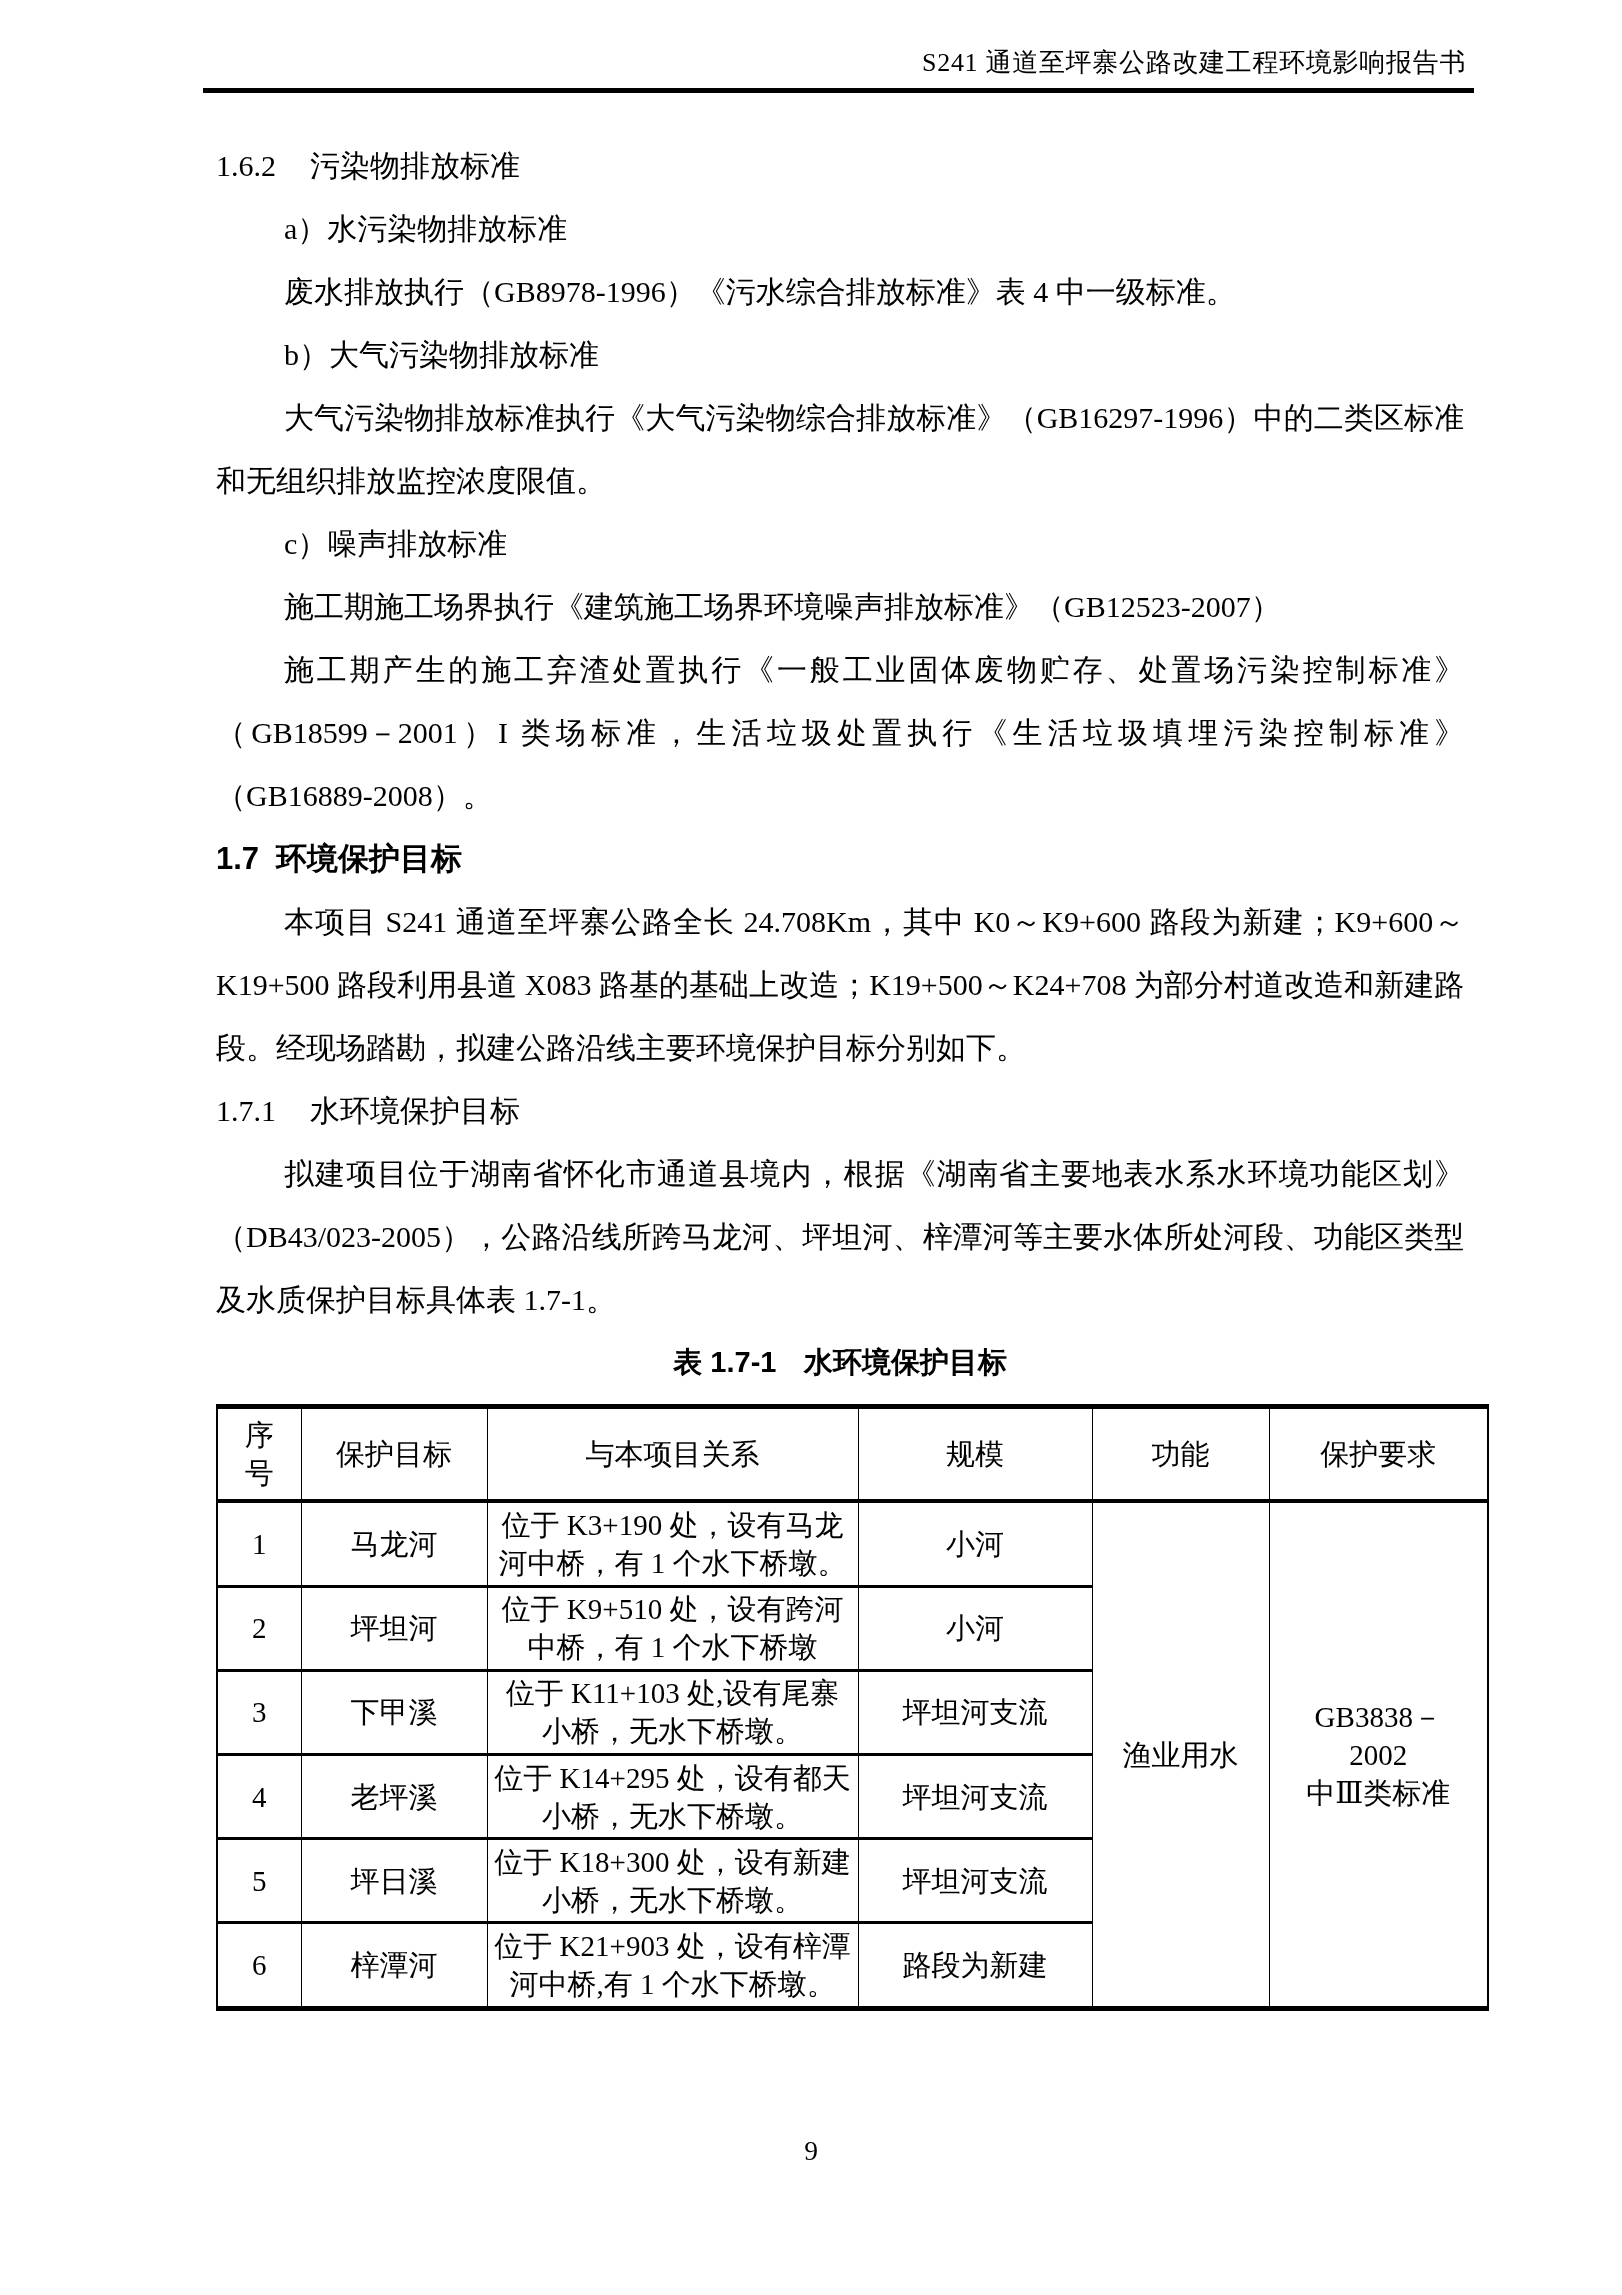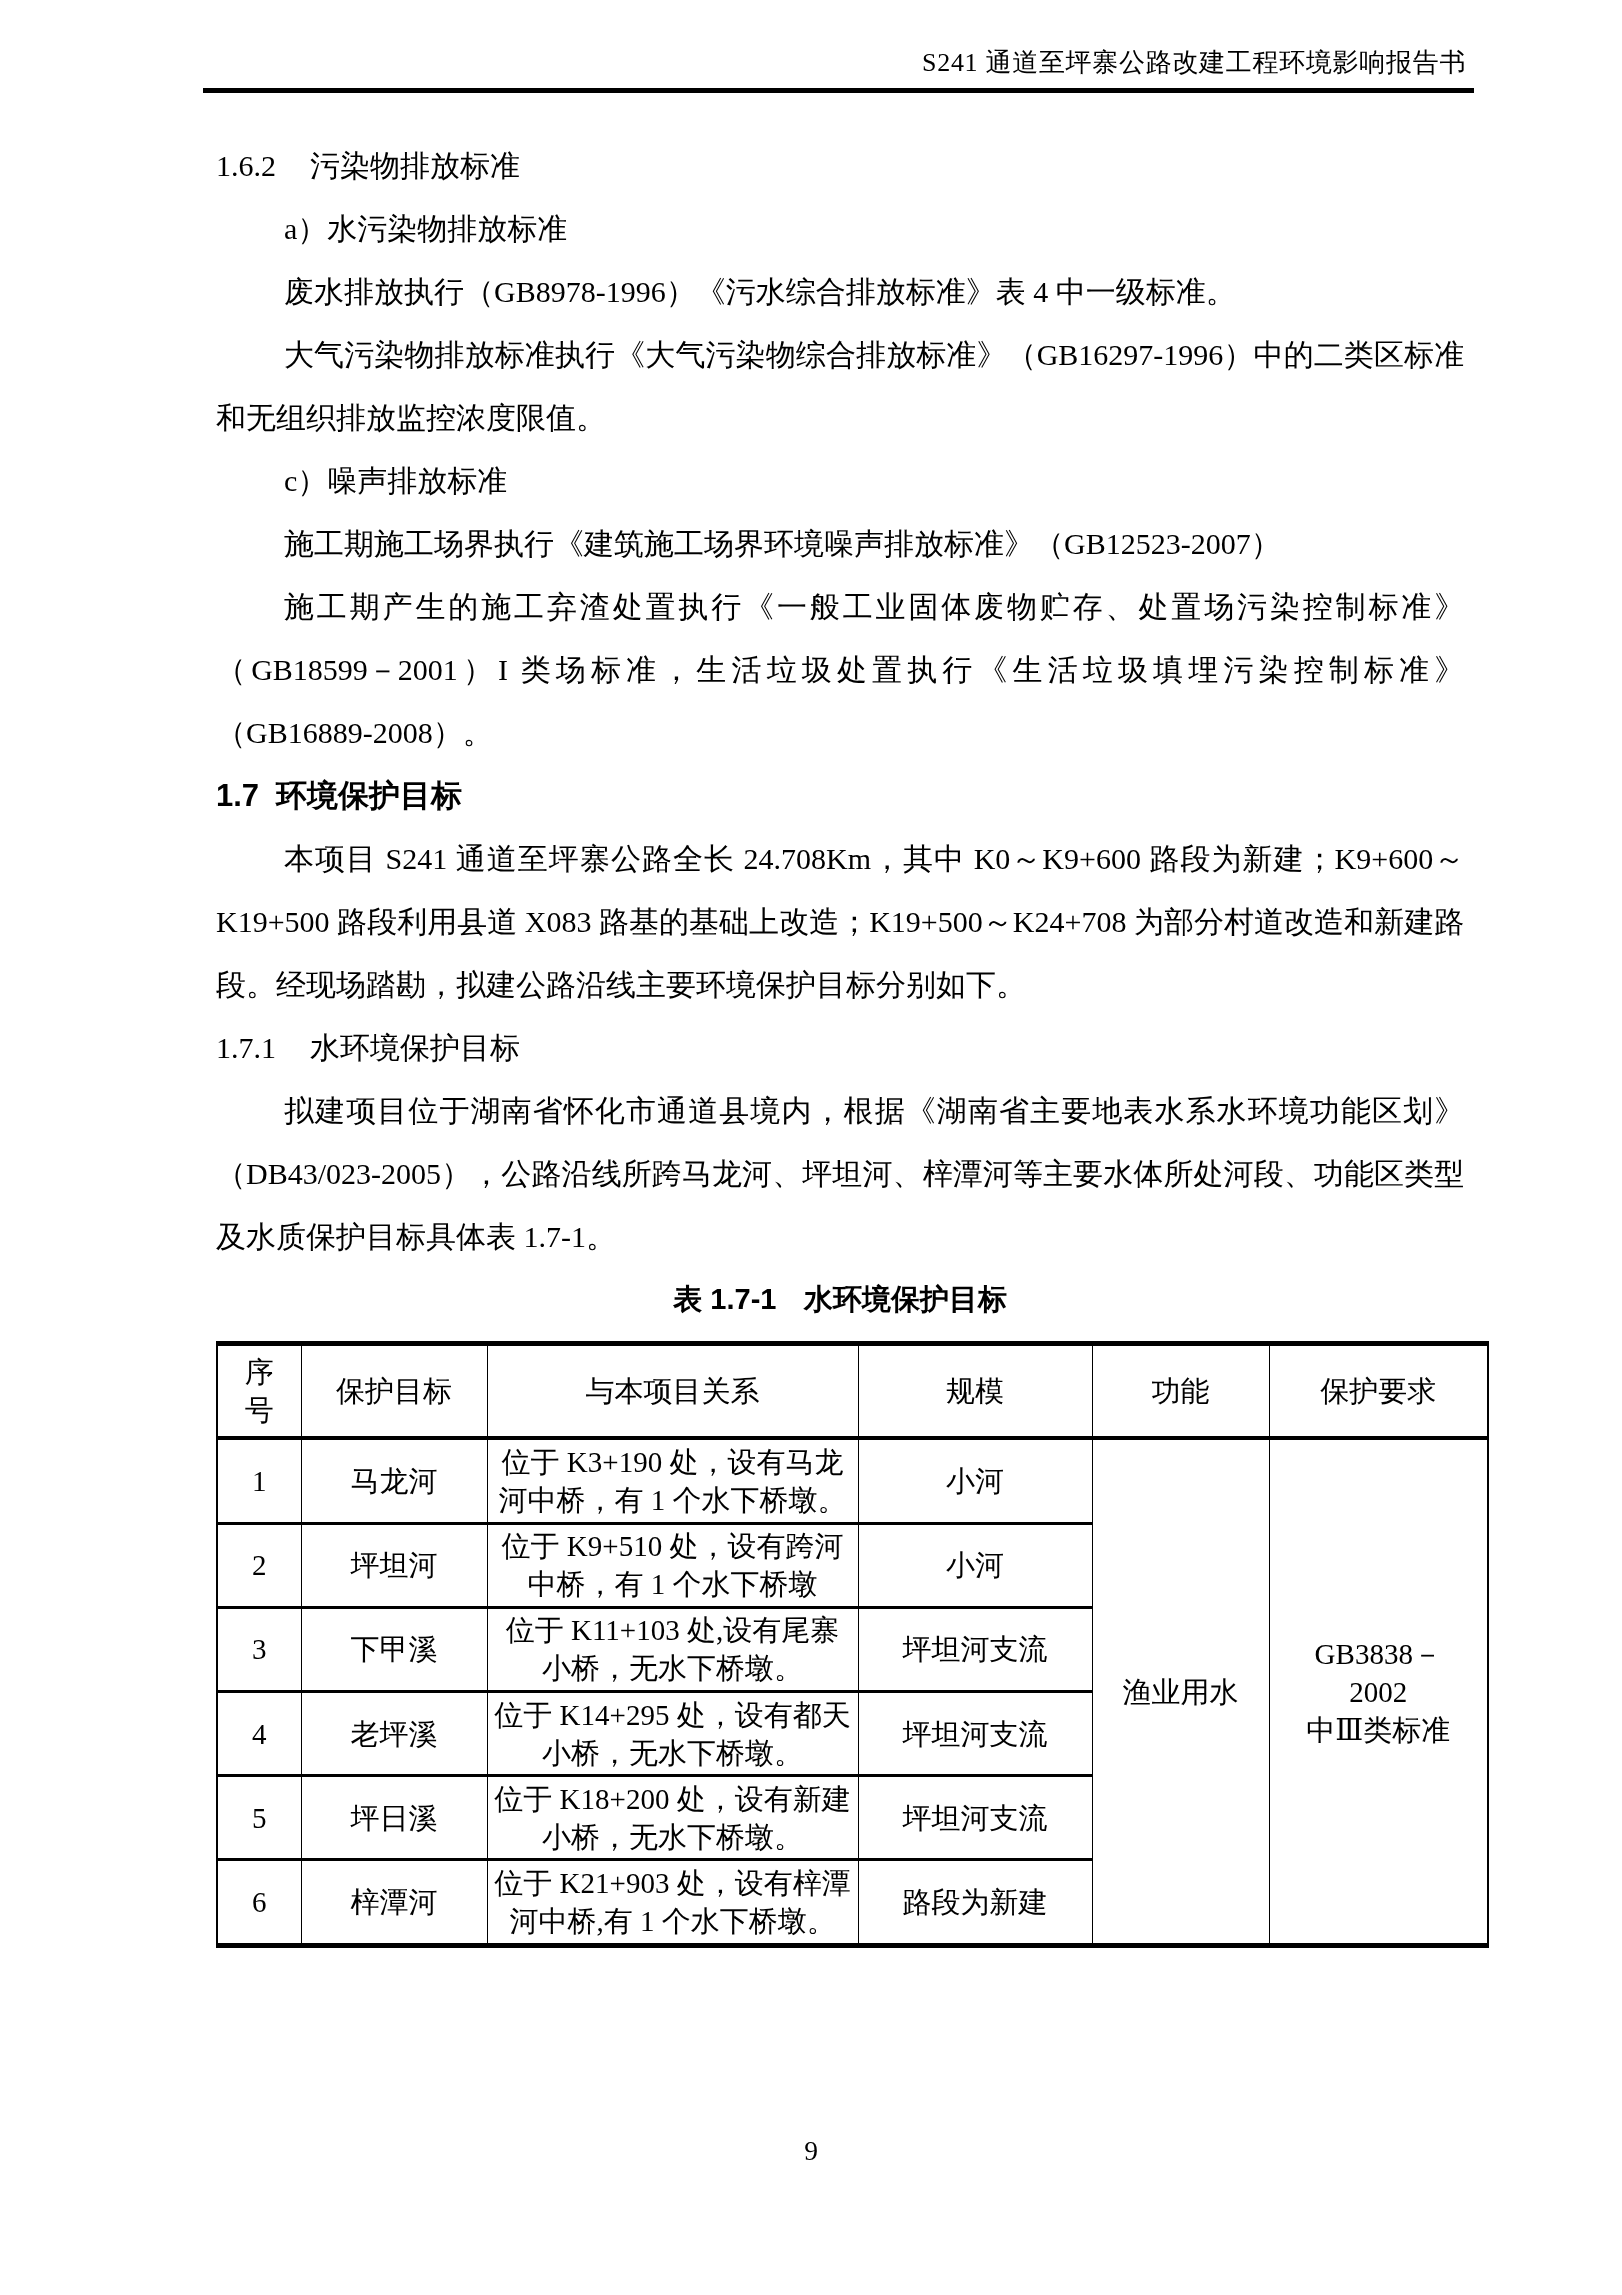--- a/index.html
+++ b/index.html
@@ -102,20 +102,21 @@
     <div class="header-title">S241 通道至坪寨公路改建工程环境影响报告书</div>
     <div class="header-rule"></div>
 
     <div class="body-text">
 
       <div class="heading"><span class="h-num">1.6.2</span><span>污染物排放标准</span></div>
 
       <div class="line">a）水污染物排放标准</div>
       <div class="para">废水排放执行（GB8978-1996）《污水综合排放标准》表 4 中一级标准。</div>
 
+      <div class="line">b）大气污染物排放标准</div>
       <div class="para">大气污染物排放标准执行《大气污染物综合排放标准》（GB16297-1996）中的二类区标准和无组织排放监控浓度限值。</div>
 
       <div class="line">c）噪声排放标准</div>
       <div class="para">施工期施工场界执行《建筑施工场界环境噪声排放标准》（GB12523-2007）</div>
 
       <div class="para">施工期产生的施工弃渣处置执行《一般工业固体废物贮存、处置场污染控制标准》（GB18599－2001）I 类场标准，生活垃圾处置执行《生活垃圾填埋污染控制标准》（GB16889-2008）。</div>
 
       <div class="heading heading-bold"><span class="h-num-sm">1.7</span><span>环境保护目标</span></div>
 
       <div class="para">本项目 S241 通道至坪寨公路全长 24.708Km，其中 K0～K9+600 路段为新建；K9+600～K19+500 路段利用县道 X083 路基的基础上改造；K19+500～K24+708 为部分村道改造和新建路段。经现场踏勘，拟建公路沿线主要环境保护目标分别如下。</div>
@@ -171,21 +172,21 @@
           </tr>
           <tr>
             <td>4</td>
             <td>老坪溪</td>
             <td>位于 K14+295 处，设有都天小桥，无水下桥墩。</td>
             <td>坪坦河支流</td>
           </tr>
           <tr>
             <td>5</td>
             <td>坪日溪</td>
-            <td>位于 K18+200 处，设有新建小桥，无水下桥墩。</td>
+            <td>位于 K18+300 处，设有新建小桥，无水下桥墩。</td>
             <td>坪坦河支流</td>
           </tr>
           <tr>
             <td>6</td>
             <td>梓潭河</td>
             <td>位于 K21+903 处，设有梓潭河中桥,有 1 个水下桥墩。</td>
             <td>路段为新建</td>
           </tr>
         </tbody>
       </table>

